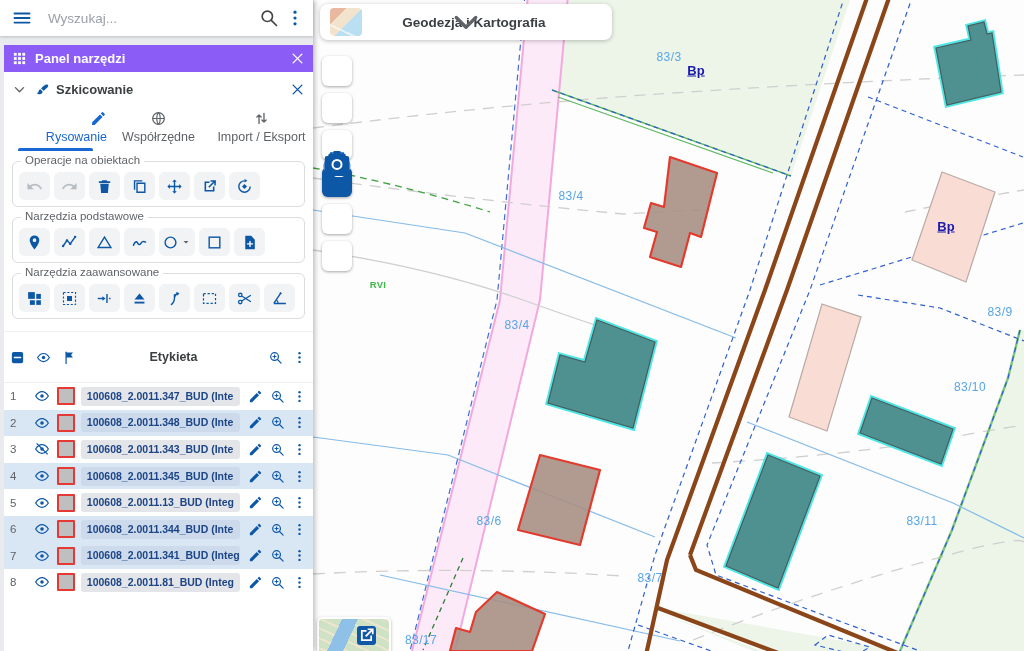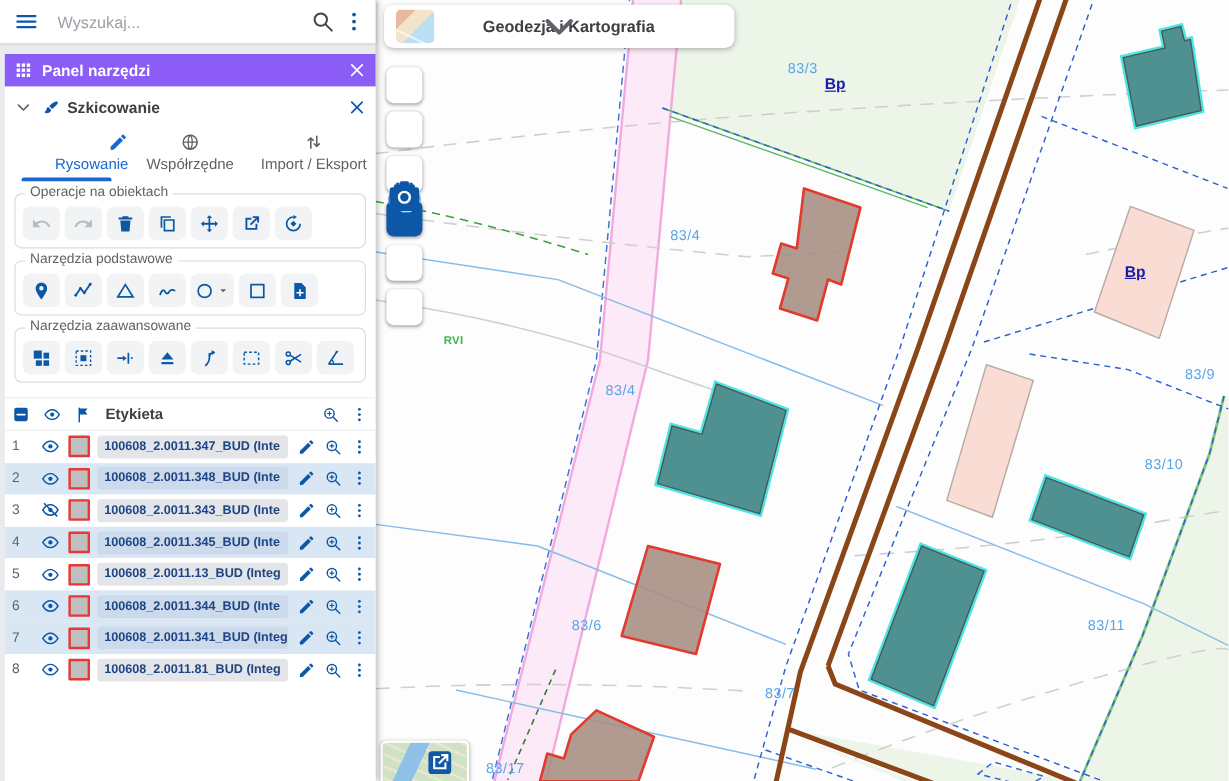--- a/index.html
+++ b/index.html
@@ -77,22 +77,22 @@
     padding:10px 6px 6px 6px;}
   .group .legend{position:absolute;top:-8px;left:8px;background:#fff;padding:0 4px;
     font-size:11.5px;color:#5f6368;}
   .tools{display:flex;gap:4px;flex-wrap:nowrap;}
   .tbtn{height:28px;min-width:31px;background:#f1f3f4;border:none;border-radius:6px;
     display:flex;align-items:center;justify-content:center;color:#0d57a7;cursor:pointer;padding:0 3px;}
   .tbtn .ic{width:17px;height:17px;}
   .tbtn.disabled{color:#b6bcc2;cursor:default;}
   .tbtn .caret{width:12px;height:12px;margin-left:1px;color:#5f6368;}
   
-  #list-header{display:flex;align-items:center;height:26px;margin-top:12px;padding:0 6px;
-    border-top:1px solid #eceef0;border-bottom:1px solid #eceef0;}
+  #list-header{display:flex;align-items:center;height:26px;margin-top:12px;padding:12px 6px;
+    border-top:1px solid #eceef0;border-bottom:1px solid #eceef0;text-align:center;}
   #list-header .ic{width:15px;height:15px;}
   .hcol1{width:26px;color:#0d57a7;display:flex;}
   .hcol2{width:26px;color:#0d57a7;display:flex;}
   .hcol3{width:26px;color:#0d57a7;display:flex;}
   #list-header .lbl{flex:1;font-size:12.5px;font-weight:bold;color:#3c4043;}
   #list-header .act{color:#0d57a7;display:flex;margin-left:9px;}
   #rows{}
   .lrow{display:flex;align-items:center;height:26.6px;padding:0 6px;}
   .lrow.hl{background:#d9e6f4;}
   .rnum{width:26px;font-size:11.5px;color:#5f6368;}

